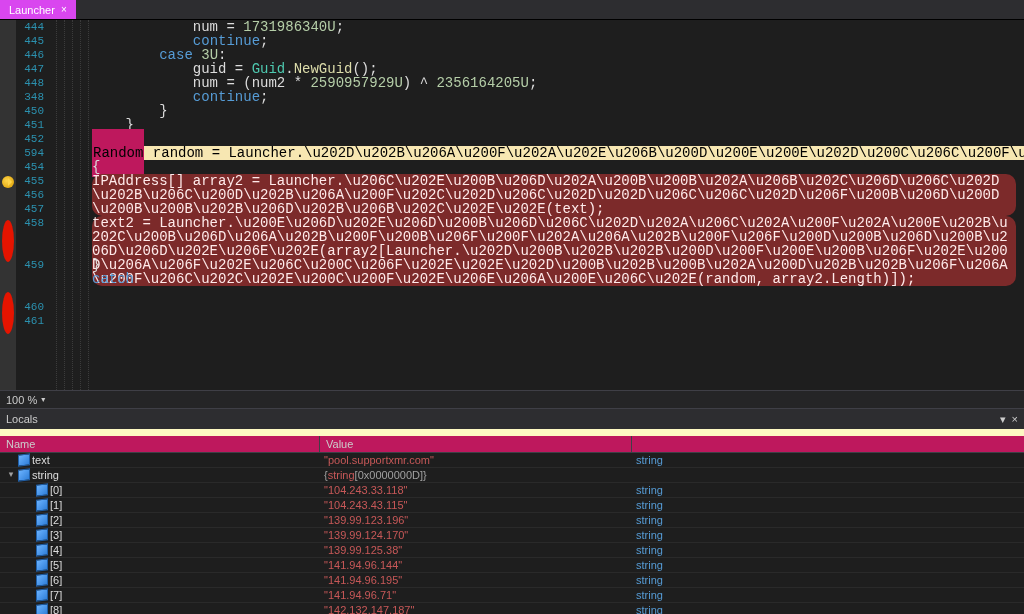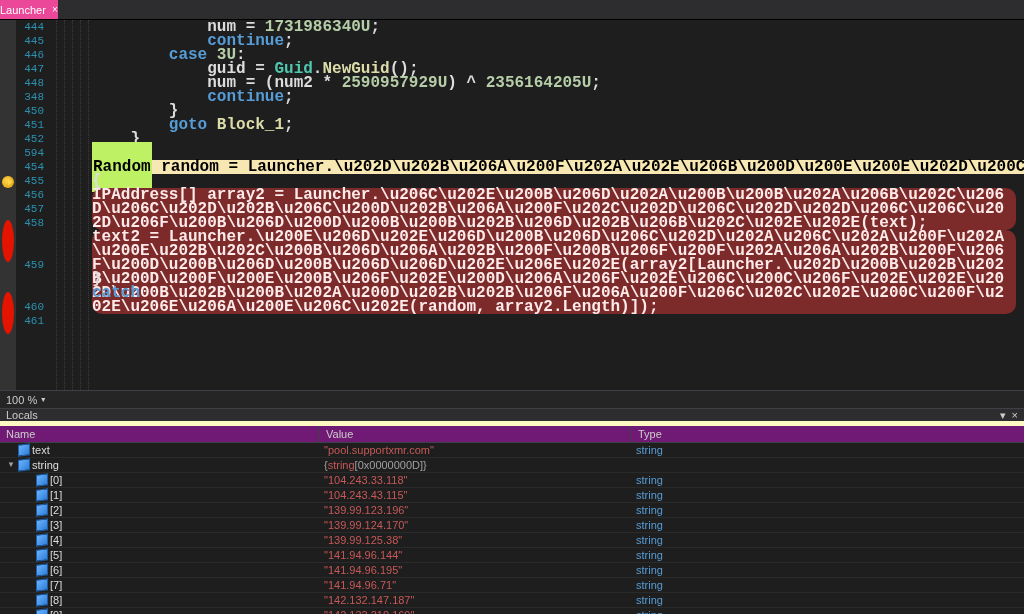--- a/index.html
+++ b/index.html
@@ -2,22 +2,22 @@
 <html><head>
 <meta charset="utf-8">
 <style>
   * { margin:0; padding:0; box-sizing:border-box; }
   html,body { width:1024px; height:614px; overflow:hidden; background:#1e1e1e;
     font-family:Consolas,"Courier New",monospace; color:#dcdcdc; font-size:12px; }
   .root { display:flex; flex-direction:column; width:1024px; height:614px; }
 
   
   .tabbar { height:20px; background:#2d2d30; display:flex; border-bottom:1px solid #000; }
-  .tab { display:flex; align-items:center; gap:6px; padding:2px 0;
-    background:#ec4899; color:#fff; font-size:11px; font-family:"Segoe UI",sans-serif; }
+  .tab { display:flex; align-items:center; gap:6px; padding:2px 9px;
+    background:#d946ef; color:#fff; font-size:11px; font-family:"Segoe UI",sans-serif; }
   .tab .close { font-size:10px; cursor:pointer; }
 
   
   .editor { flex:0 0 auto; display:flex; background:#1e1e1e; position:relative; }
   .glyph { width:16px; background:#333; display:flex; flex-direction:column; }
   .glyph .bp { width:12px; height:12px; border-radius:50%; background:#e51400;
     margin:2px auto; }
   .glyph .curline { width:12px; height:12px; margin:2px auto;
     background:radial-gradient(circle at 40% 40%,#ffd54a,#d99b00); border-radius:50%;
     position:relative; }
@@ -25,49 +25,49 @@
     border:4px solid transparent; border-left-color:#ffd54a; }
   .glyph .sp { height:14px; }
   .gutter { width:36px; text-align:right; padding-right:8px; color:#2b91af;
     background:#1e1e1e; font-size:11px; line-height:14px; }
   .gutter div { height:14px; }
   .gutter .big { height:42px; }
   .indent { width:40px; background:#1e1e1e; position:relative; }
   .indent .guides { position:absolute; inset:0; }
   .guide { position:absolute; top:0; bottom:0; width:0;
     border-left:1px dotted #3b3b3b; }
-  .code { flex:1; line-height:14px; font-size:16px; padding-right:4px; overflow:hidden;font-weight:bold; }
+  .code { flex:1; line-height:14px; font-size:14px; padding-right:4px; overflow:hidden; }
   .cl { height:14px; white-space:pre; }
   .kw { color:#569cd6; }
   .ty { color:#4ec9b0; }
   .fn { color:#dcdcaa; }
   .nm { color:#b5cea8; }
   .label { color:#dcdcaa; }
   .hl-cur { display:inline-block; background:#f7e7b2; color:#000; padding-right:6px; border-radius:2px; }
-  .sel { background:#bef264; padding:16px 1px; }
+  .sel { background:#be185d; padding:16px 1px; }
   .hl-bp { display:inline-block; background:#7c2a2a; color:#ffeaea;
     padding-right:6px; border-radius:10px; }
   .tall { height:42px; white-space:normal; word-break:break-all; padding-right:4px;
     display:flex; align-items:flex-start; }
   .tall .hl-bp { line-height:14px; }
 
   .zoombar { height:18px; background:#252526; display:flex; align-items:center;
     border-top:1px solid #3f3f46; font-size:11px; font-family:"Segoe UI",sans-serif;
     color:#ccc; padding:0 6px; gap:4px; }
   .zoombar .caret { font-size:8px; }
 
   
-  .panel-hdr { height:18px; background:#2d2d30; border-top:1px solid #3f3f46;
-    border-bottom:5px solid #fef9c3; display:flex; align-items:center; padding:0 6px;
+  .panel-hdr { height:28px; background:#2d2d30; border-top:1px solid #3f3f46;
+    border-bottom:7px solid #fef9c3; display:flex; align-items:center; padding:0 6px;
     font-family:"Segoe UI",sans-serif; font-size:11px; color:#ccc;
     justify-content:space-between; }
   .panel-hdr .right { display:flex; gap:6px; align-items:center; }
   .panel-hdr .x { cursor:pointer; }
 
-  .cols { height:17px; background:#701a75; display:flex;
+  .cols { height:17px; background:#be185d; display:flex;
     border-bottom:1px solid #3f3f46; font-family:"Segoe UI",sans-serif; font-size:11px;
     color:#ccc; }
   .cols div { padding:2px 6px; border-right:1px solid #3f3f46; }
   .cols .c-name { width:320px; }
   .cols .c-val  { width:312px; }
   .cols .c-type { flex:1; border-right:none; }
 
   .rows { background:#1e1e1e; font-family:"Segoe UI",sans-serif; font-size:11px;
     overflow:hidden; flex:1; }
   .row { display:flex; height:15px; align-items:center;
@@ -150,21 +150,20 @@
       </div>
     </div>
     <div class="code" id="code">
         <div class="cl">            num = <span class="nm">1731986340U</span>;</div>
         <div class="cl">            <span class="kw">continue</span>;</div>
         <div class="cl">        <span class="kw">case</span> <span class="nm">3U</span>:</div>
         <div class="cl">            guid = <span class="ty">Guid</span>.<span class="fn">NewGuid</span>();</div>
         <div class="cl">            num = (num2 * <span class="nm">2590957929U</span>) ^ <span class="nm">2356164205U</span>;</div>
         <div class="cl">            <span class="kw">continue</span>;</div>
         <div class="cl">        }</div>
-        <div class="cl">        <span class="kw">goto</span> <span class="label">Block_1</span>;</div>
         <div class="cl">    }</div>
         <div class="cl">}</div>
         <div class="cl"><span class="hl-cur"><span class="sel">Random</span> random = Launcher.\u202D\u202B\u206A\u200F\u202A\u202E\u206B\u200D\u200E\u200E\u202D\u200C\u206C\u200F\u206D\u202E\u200E\u202D\u206F\u200C\u206E\u200E\u202D\u206B\u200D\u202E\u202A\u206A\u200E\u206D\u202C\u206C\u200E\u206D\u202E\u200D\u206A\u200C\u202E\u206A\u202E(guid.GetHashCode());</span></div>
         <div class="cl">{</div>
         <div class="cl tall">
           <span class="hl-bp">IPAddress[] array2 = Launcher.\u206C\u202E\u200B\u206D\u202A\u200B\u200B\u202A\u206B\u202C\u206D\u206C\u202D\u202B\u206C\u200D\u202B\u206A\u200F\u202C\u202D\u206C\u202D\u202D\u206C\u206C\u202D\u206F\u200B\u206D\u200D\u200B\u200B\u202B\u206D\u202B\u206B\u202C\u202E\u202E(text);</span>
         </div>
         <div class="cl tall">
           <span class="hl-bp">text2 = Launcher.\u200E\u206D\u202E\u206D\u200B\u206D\u206C\u202D\u202A\u206C\u202A\u200F\u202A\u200E\u202B\u202C\u200B\u206D\u206A\u202B\u200F\u200B\u206F\u200F\u202A\u206A\u202B\u200F\u206F\u200D\u200B\u206D\u200B\u206D\u206D\u202E\u206E\u202E(array2[Launcher.\u202D\u200B\u202B\u202B\u200D\u200F\u200E\u200B\u206F\u202E\u200D\u206A\u206F\u202E\u206C\u200C\u206F\u202E\u202E\u202D\u200B\u202B\u200B\u202A\u200D\u202B\u202B\u206F\u206A\u200F\u206C\u202C\u202E\u200C\u200F\u202E\u206E\u206A\u200E\u206C\u202E(random, array2.Length)]);</span>
         </div>
@@ -183,21 +182,20 @@
     <span>Locals</span>
     <span class="right">
       <span>▾</span>
       <span class="x">×</span>
     </span>
   </div>
 
   <div class="cols">
     <div class="c-name">Name</div>
     <div class="c-val">Value</div>
-    <div class="c-type">Type</div>
   </div>
 
   <div class="rows" id="rows">
       <div class="row">
         <div class="c-name">
           <span class="indent0" style="display: inline-block;"></span>
           <span class="exp"></span>
           <span class="cube"></span>
           <span> text</span>
         </div>

